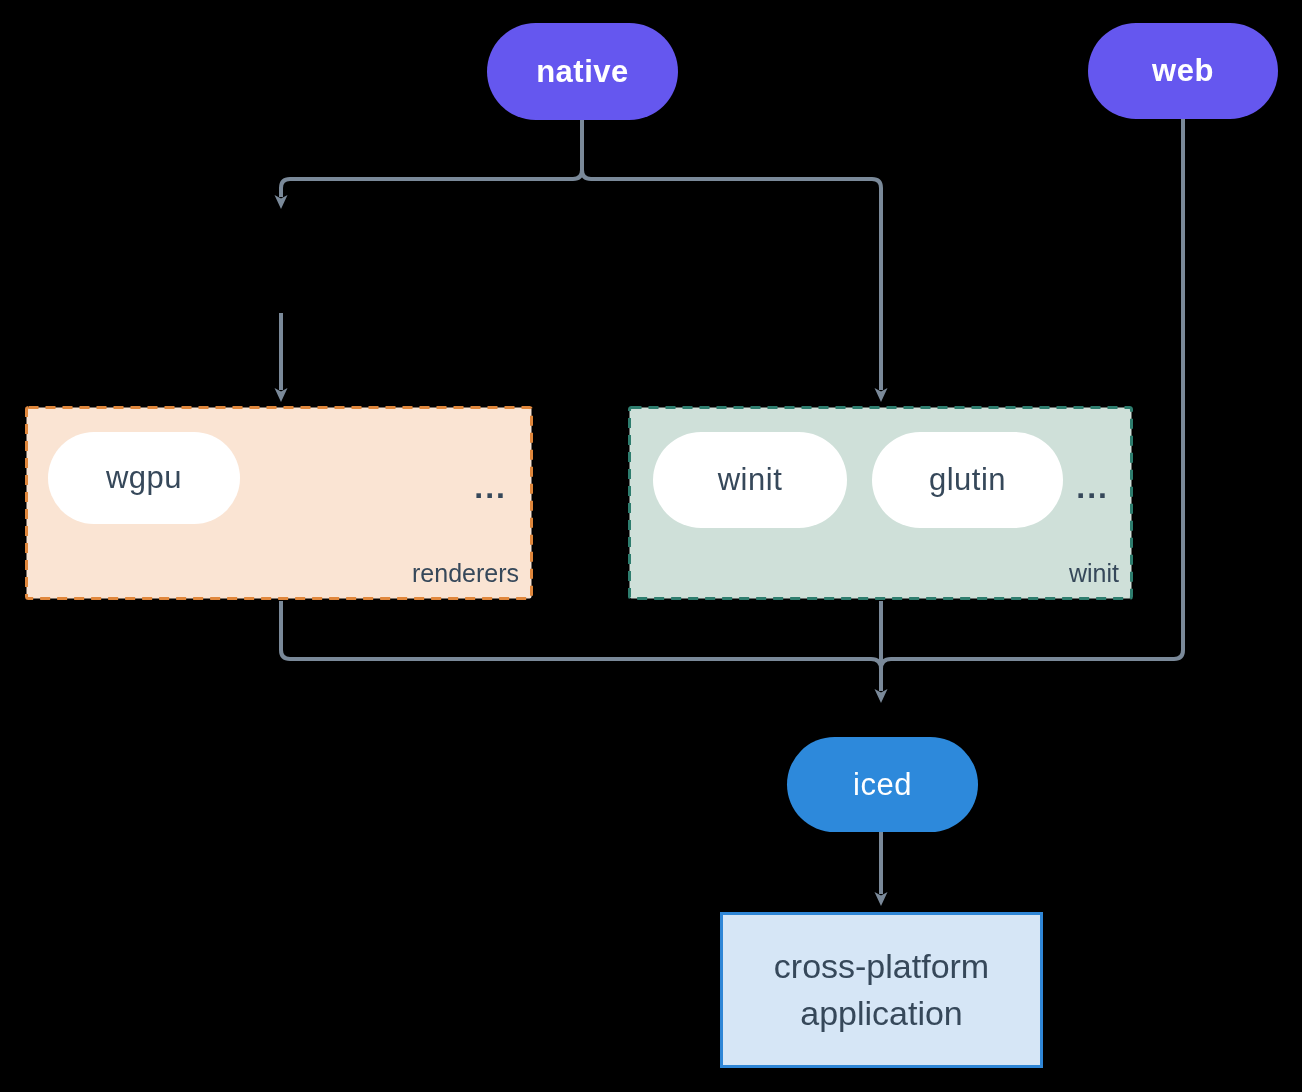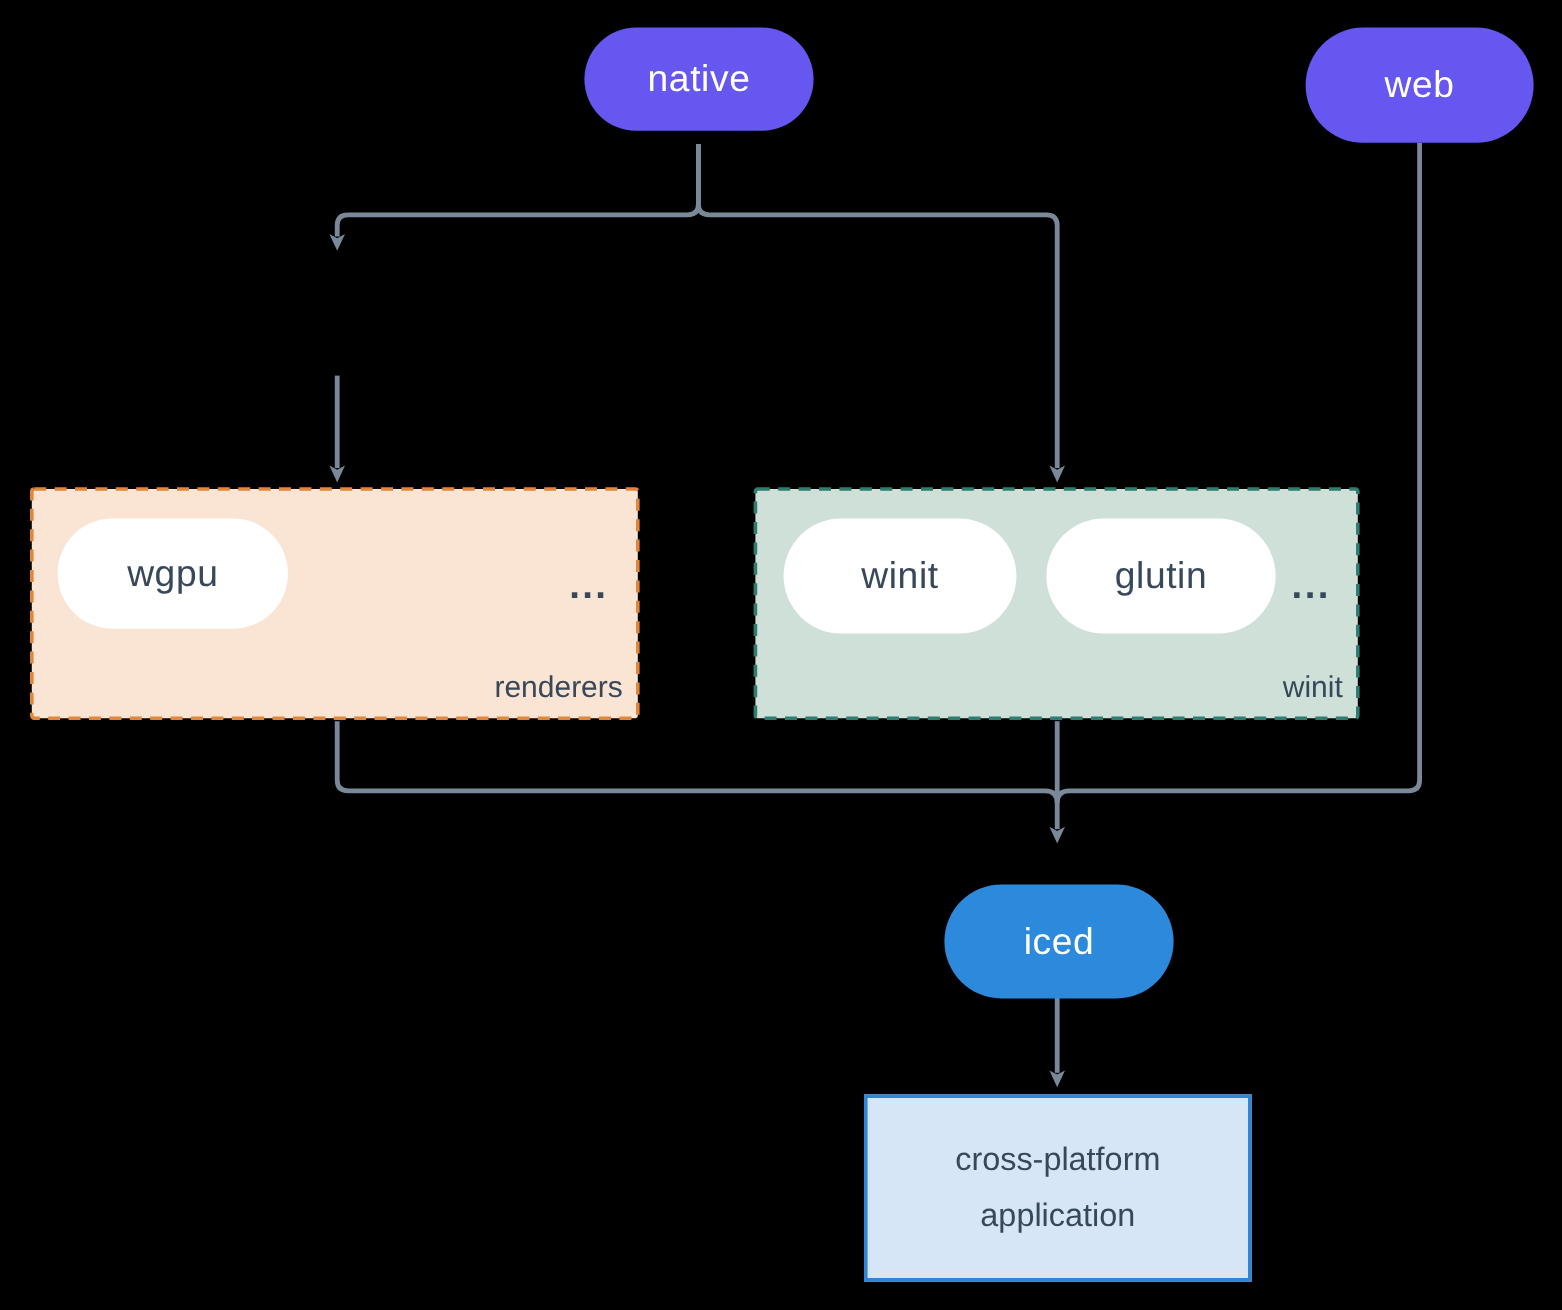--- a/index.html
+++ b/index.html
@@ -83,21 +83,21 @@
     height:156px;
     box-sizing:border-box;
     background:var(--application-fill);
     border:3px solid var(--application-border);
     display:flex;
     flex-direction:column;
     align-items:center;
     justify-content:center;
     z-index:2;
     color:var(--dark-text);
-    font-size:27px;
+    font-size:34px;
     line-height:47px;
   }
 </style>
 </head>
 <body>
 
 <div class="stage">
 
   <svg class="edges" width="1302" height="1092" viewBox="0 0 1302 1092">
     <defs>
@@ -113,23 +113,23 @@
       <path d="M 582 120 V 170 Q 582 179 573 179 H 290 Q 281 179 281 188 V 197" marker-end="url(#arrow)"></path>
       <path d="M 582 120 V 170 Q 582 179 591 179 H 872 Q 881 179 881 188 V 390" marker-end="url(#arrow)"></path>
       <path d="M 281 313 V 390" marker-end="url(#arrow)"></path>
       <path d="M 281 601 V 650 Q 281 659 290 659 H 871 Q 881 659 881 669"></path>
       <path d="M 1183 119 V 650 Q 1183 659 1174 659 H 891 Q 881 659 881 669"></path>
       <path d="M 881 601 V 691" marker-end="url(#arrow)"></path>
       <path d="M 881 804 V 894" marker-end="url(#arrow)"></path>
     </g>
   </svg>
 
-  <div class="pill platform" style="left:487px;top:23px;width:191px;height:86px;">native</div>
+  <div class="pill platform" style="left:487px;top:23px;width:191px;height:97px;font-weight:bold;">native</div>
 
-  <div class="pill platform" style="left:1088px;top:23px;width:190px;height:96px;">web</div>
+  <div class="pill platform" style="left:1088px;top:23px;width:190px;height:96px;font-weight:bold;">web</div>
 
 
   <div class="groupbox" style="left:25px;top:406px;width:508px;height:194px;">
     <div class="pill item" style="left:23px;top:26px;width:192px;height:92px;">wgpu</div>
     <div class="ellipsis" style="right:26px;">...</div>
     <div class="group-label">renderers</div>
   </div>
 
   <div class="groupbox" style="left:628px;top:406px;width:505px;height:194px;">
     <div class="pill item" style="left:244px;top:26px;width:191px;height:96px;">glutin</div>

